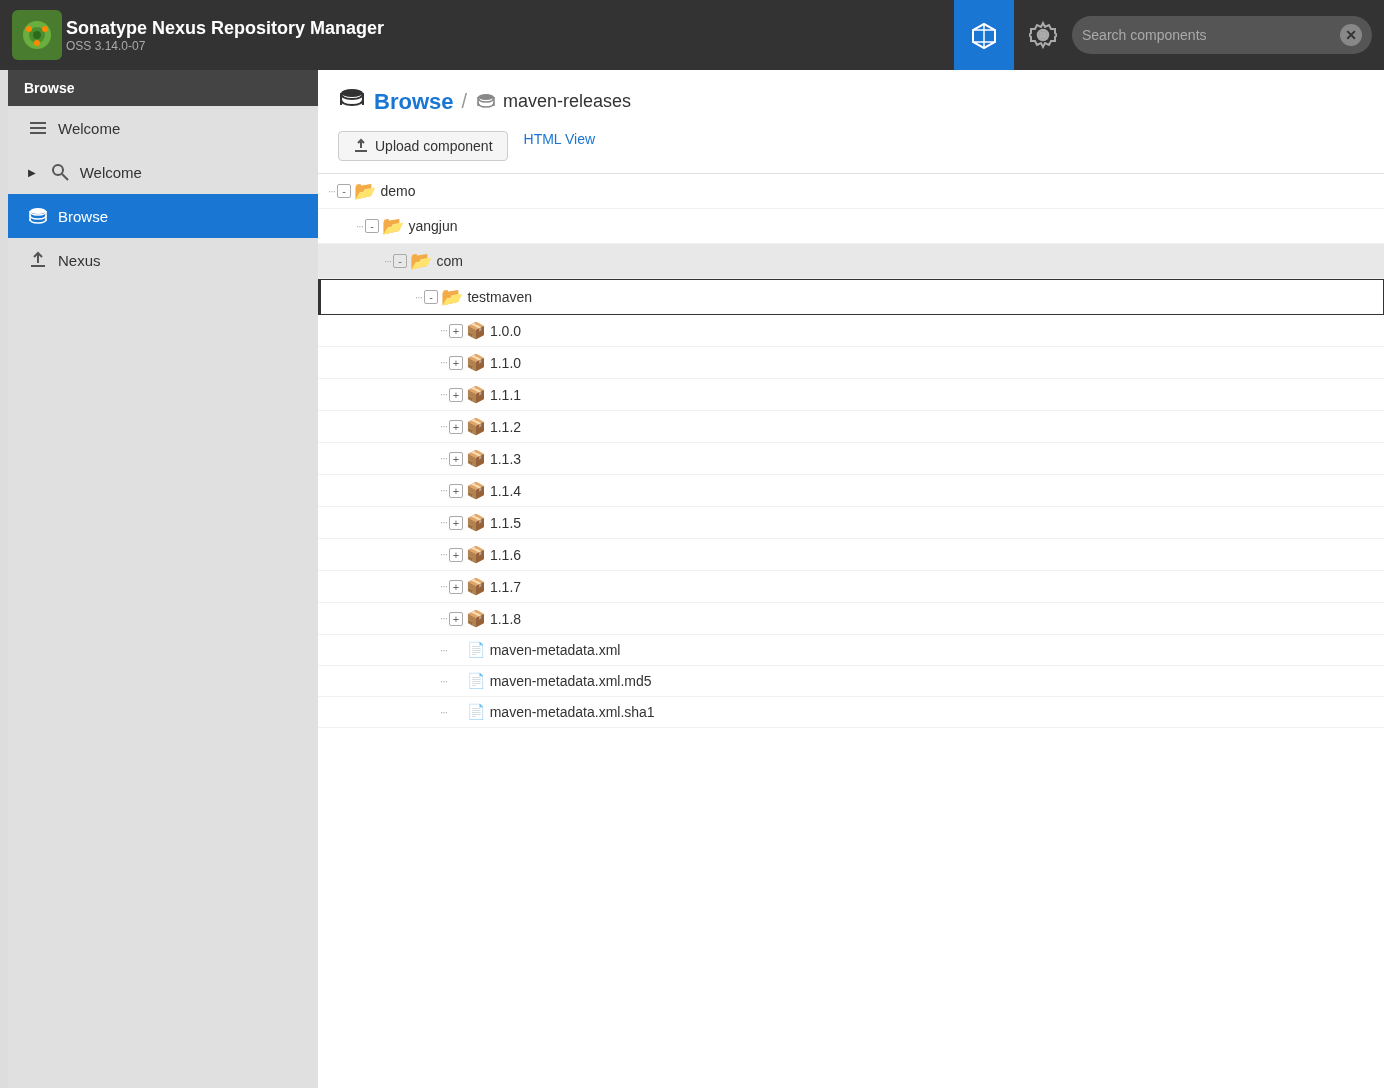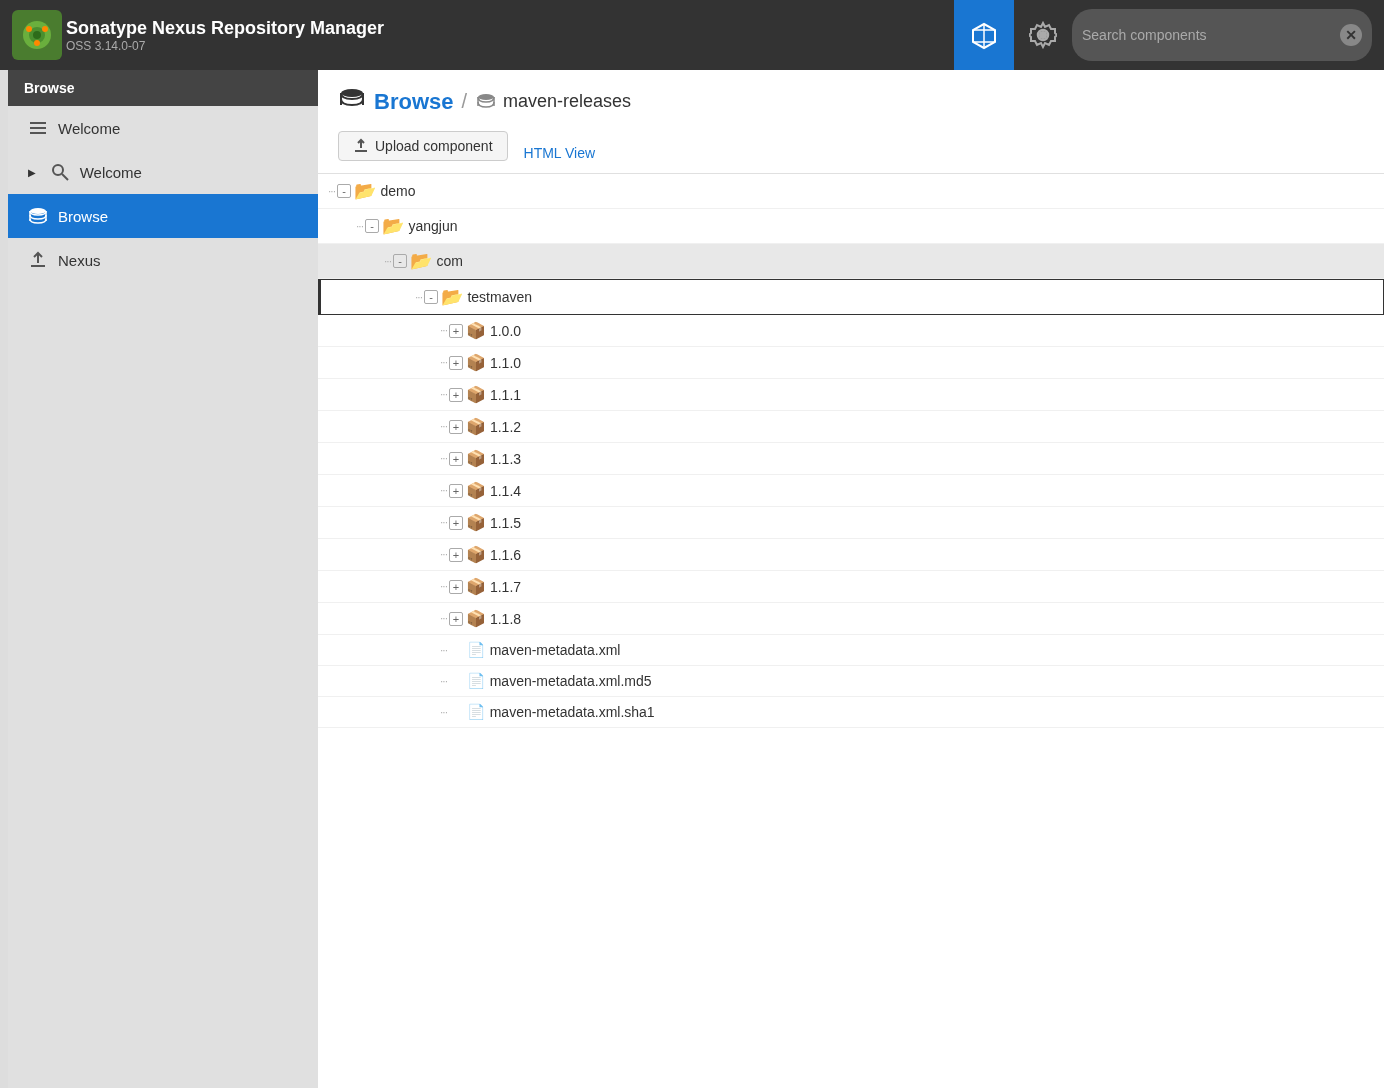--- a/index.html
+++ b/index.html
@@ -50,21 +50,21 @@
       cursor: pointer;
     }
     .header-gear-btn svg { width: 28px; height: 28px; fill: #aaa; }
     .search-bar {
       display: flex;
       align-items: center;
       background: #555;
       border-radius: 20px;
       padding: 4px 10px;
       width: 300px;
-      height: 52px;
+      height: 38px;
     }
     .search-bar input {
       background: transparent;
       border: none;
       color: #ccc;
       font-size: 14px;
       flex: 1;
       outline: none;
     }
     .search-bar input::placeholder { color: #aaa; }
@@ -146,21 +146,21 @@
     .breadcrumb-repo {
       display: flex;
       align-items: center;
       gap: 6px;
       font-size: 18px;
       color: #333;
     }
     .breadcrumb-repo svg { width: 22px; height: 22px; }
     .toolbar {
       display: flex;
-      align-items: flex-end;
+      align-items: flex-start;
       gap: 16px;
     }
     .upload-btn {
       display: flex;
       align-items: center;
       gap: 6px;
       border: 1px solid #ccc;
       border-radius: 4px;
       padding: 6px 14px;
       background: #f5f5f5;

